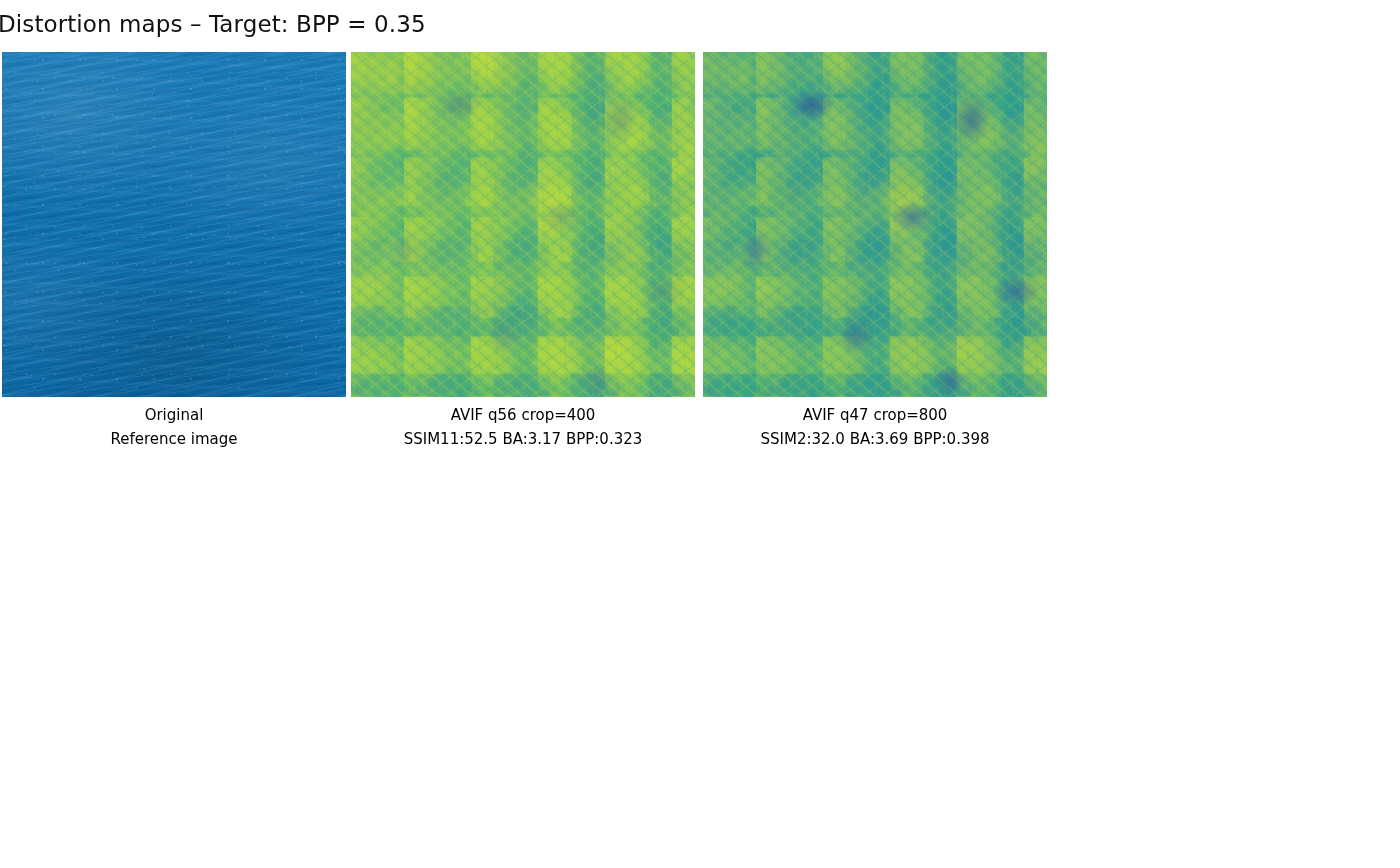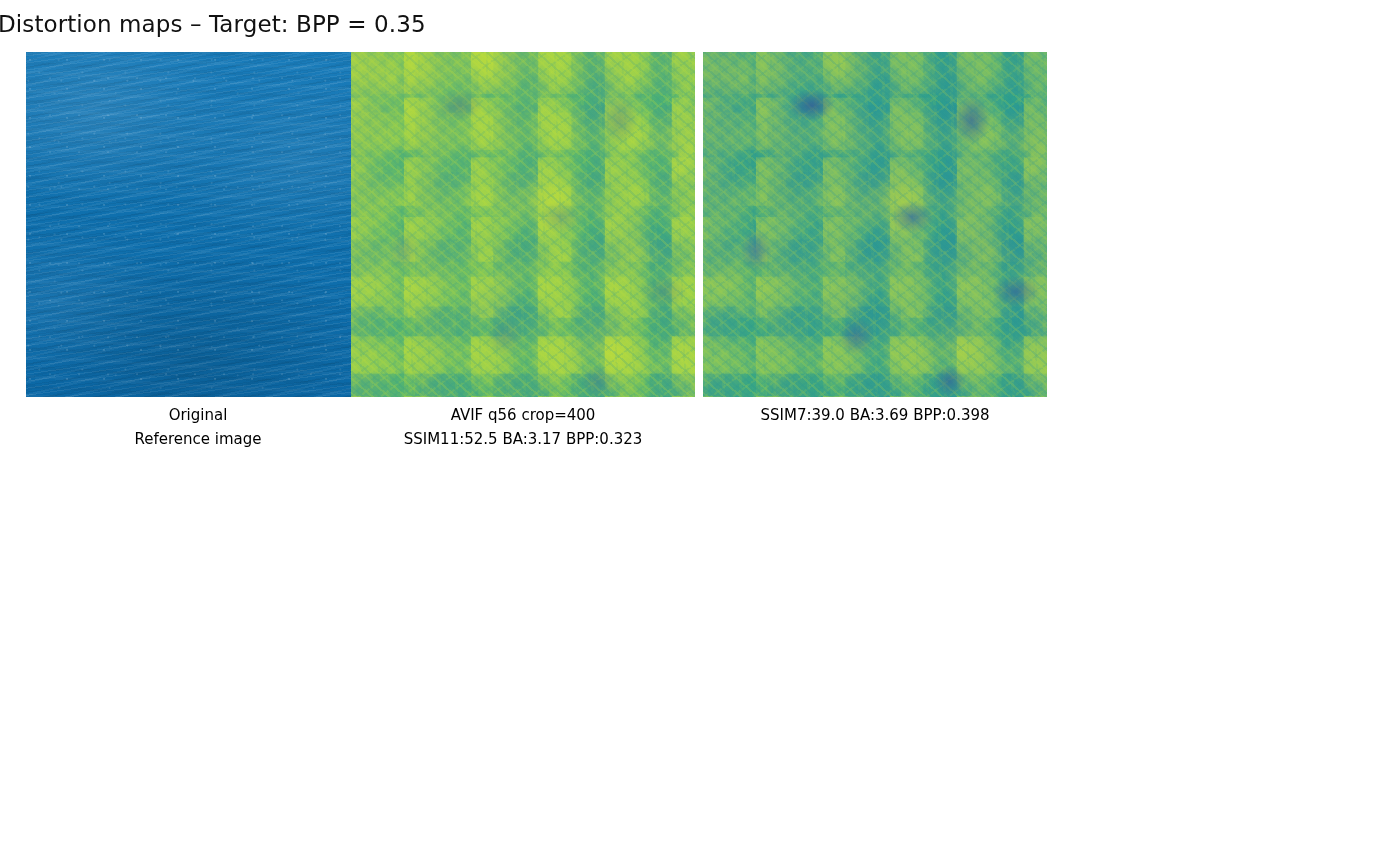--- a/index.html
+++ b/index.html
@@ -47,21 +47,21 @@
     width: 1046px;
     height: 345px;
   }
 
   .panel {
     position: absolute;
     top: 0;
     width: 344px;
     height: 345px;
   }
-  .panel.p1 { left: 0px; margin-left: 24px; }
+  .panel.p1 { left: 0px; }
   .panel.p2 { left: 349px; }
   .panel.p3 { left: 701px; }
 
   .panel-img {
     position: absolute;
     inset: 0;
     overflow: hidden;
     background: #ffffff;
   }
 
@@ -280,18 +280,19 @@
       <div class="panel-img">
         <div class="heat">
           <div class="heat-layer heat-blobs-a"></div>
           <div class="heat-layer heat-blobs-b"></div>
           <div class="heat-layer heat-grain"></div>
           <div class="heat-layer heat-dark"></div>
           <div class="heat-tealwash"></div>
         </div>
       </div>
       <div class="panel-caption">
-        <span class="cap-line">SSIM7:39.0 BA:3.69 BPP:0.398</span>
+        <span class="cap-line">AVIF q47 crop=800</span>
+        <span class="cap-line">SSIM2:32.0 BA:3.69 BPP:0.398</span>
       </div>
     </div>
 
   </div>
 </div>
 
 </body></html>

